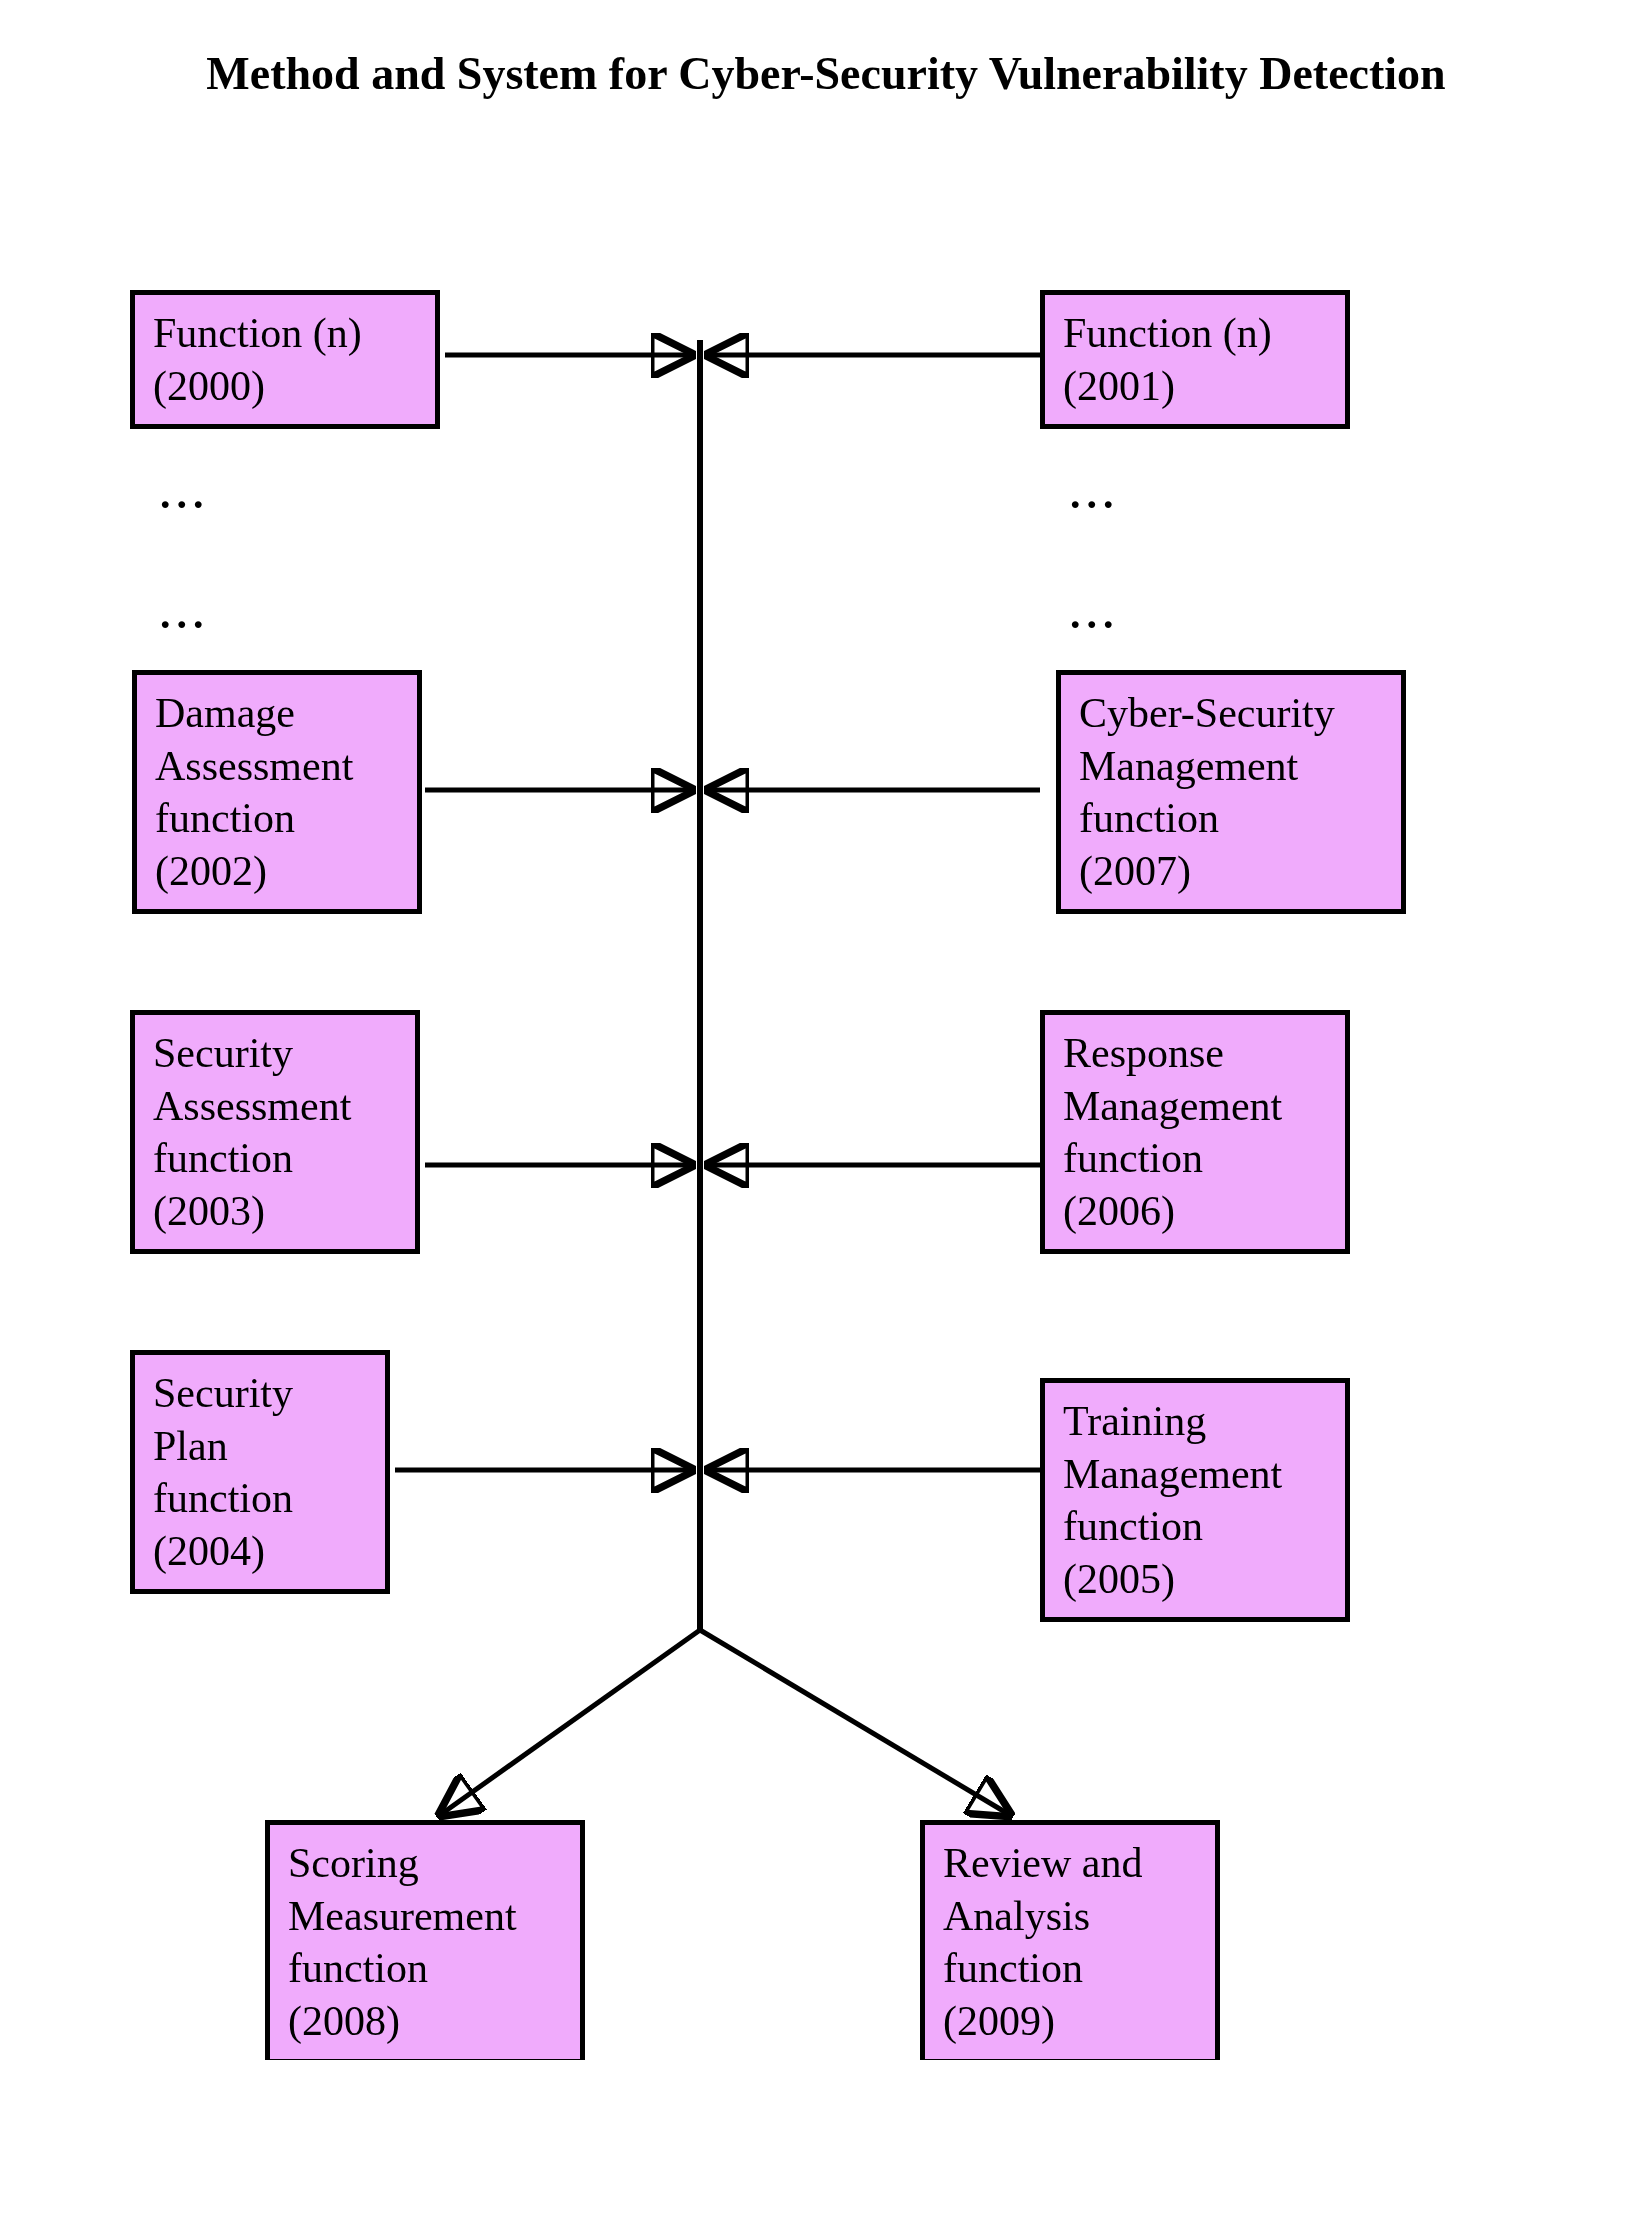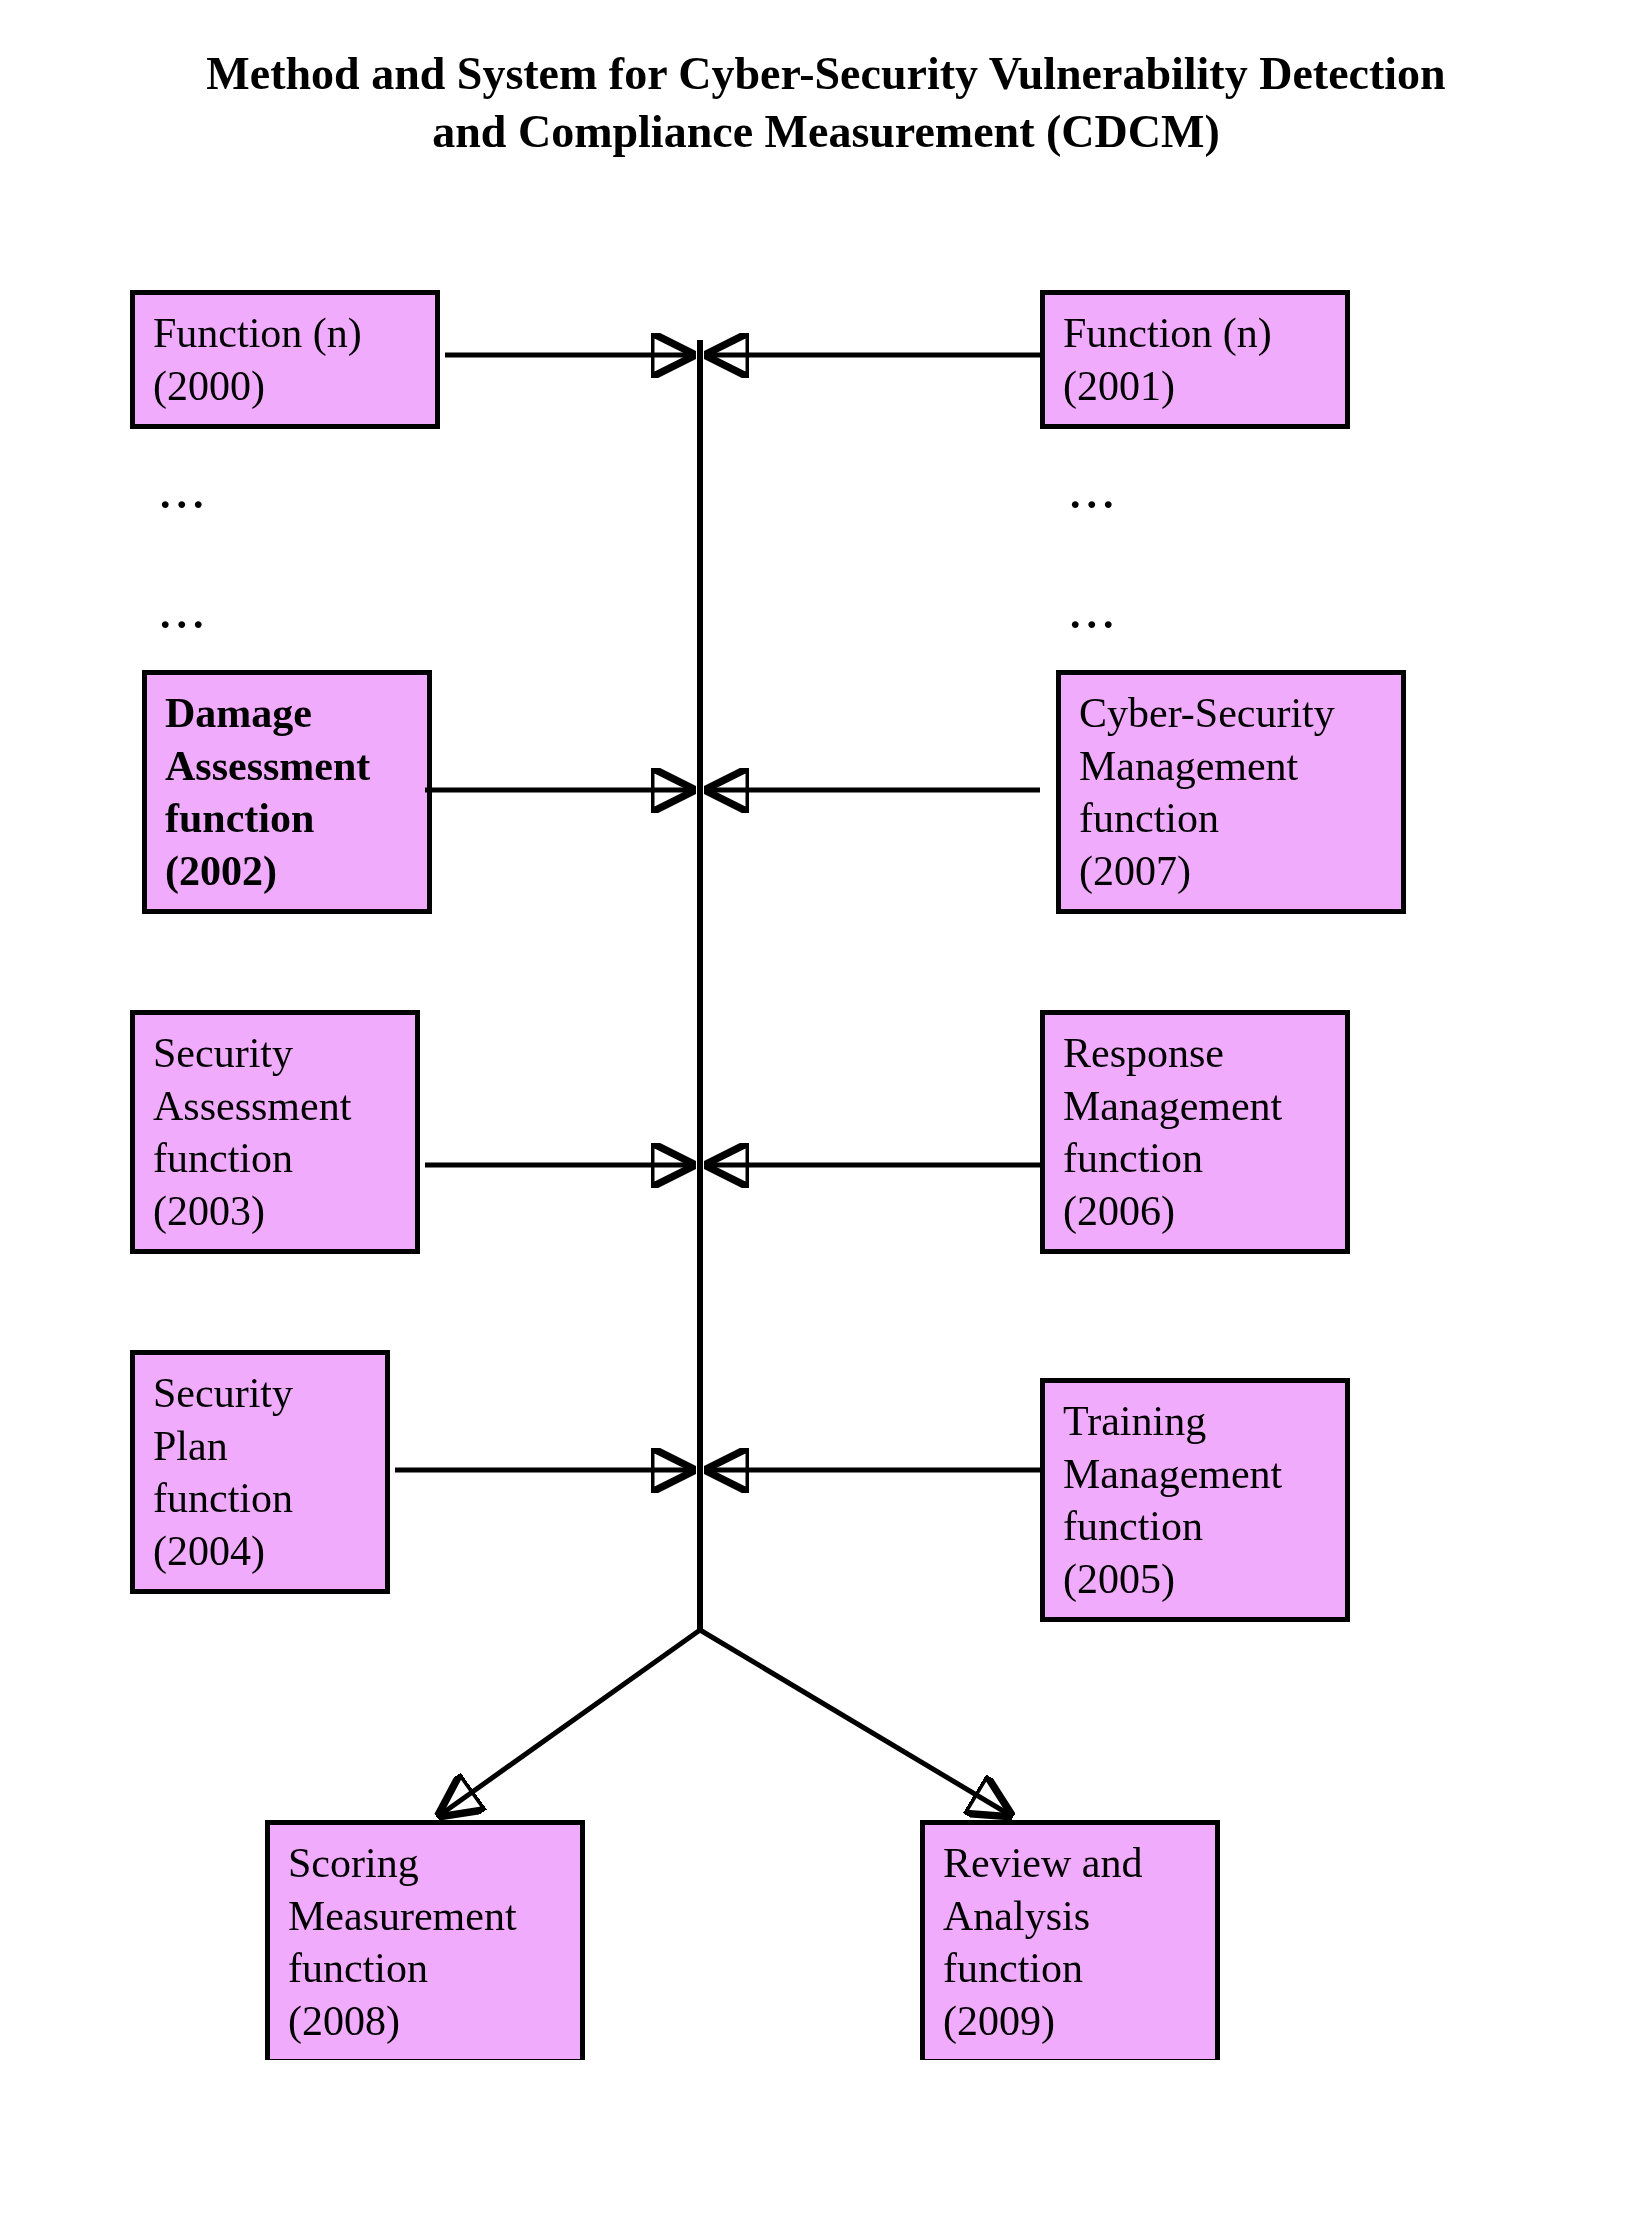--- a/index.html
+++ b/index.html
@@ -49,29 +49,28 @@
     pointer-events: none;
   }
 </style>
 </head>
 <body>
 
 <div class="page">
 
   <div class="title">
     <span>Method and System for Cyber-Security Vulnerability Detection</span><br>
-    <span>and Compliance Measurement (CDCM)</span>
   </div>
 
   <div class="box" style="left:130px; top:290px; width:310px;">Function (n)<br>(2000)</div>
 
   <div class="dots" style="left:160px; top:470px;">...</div>
   <div class="dots" style="left:160px; top:590px;">...</div>
 
-  <div class="box" style="left:142px; top:670px; width:290px;font-weight:bold;">Damage<br>Assessment<br>function<br>(2002)</div>
+  <div class="box" style="left:132px; top:670px; width:290px;">Damage<br>Assessment<br>function<br>(2002)</div>
 
   <div class="box" style="left:130px; top:1010px; width:290px;">Security<br>Assessment<br>function<br>(2003)</div>
 
   <div class="box" style="left:130px; top:1350px; width:260px;">Security<br>Plan<br>function<br>(2004)</div>
 
   <div class="box" style="left:1040px; top:290px; width:310px;">Function (n)<br>(2001)</div>
 
   <div class="dots" style="left:1070px; top:470px;">...</div>
   <div class="dots" style="left:1070px; top:590px;">...</div>
 

